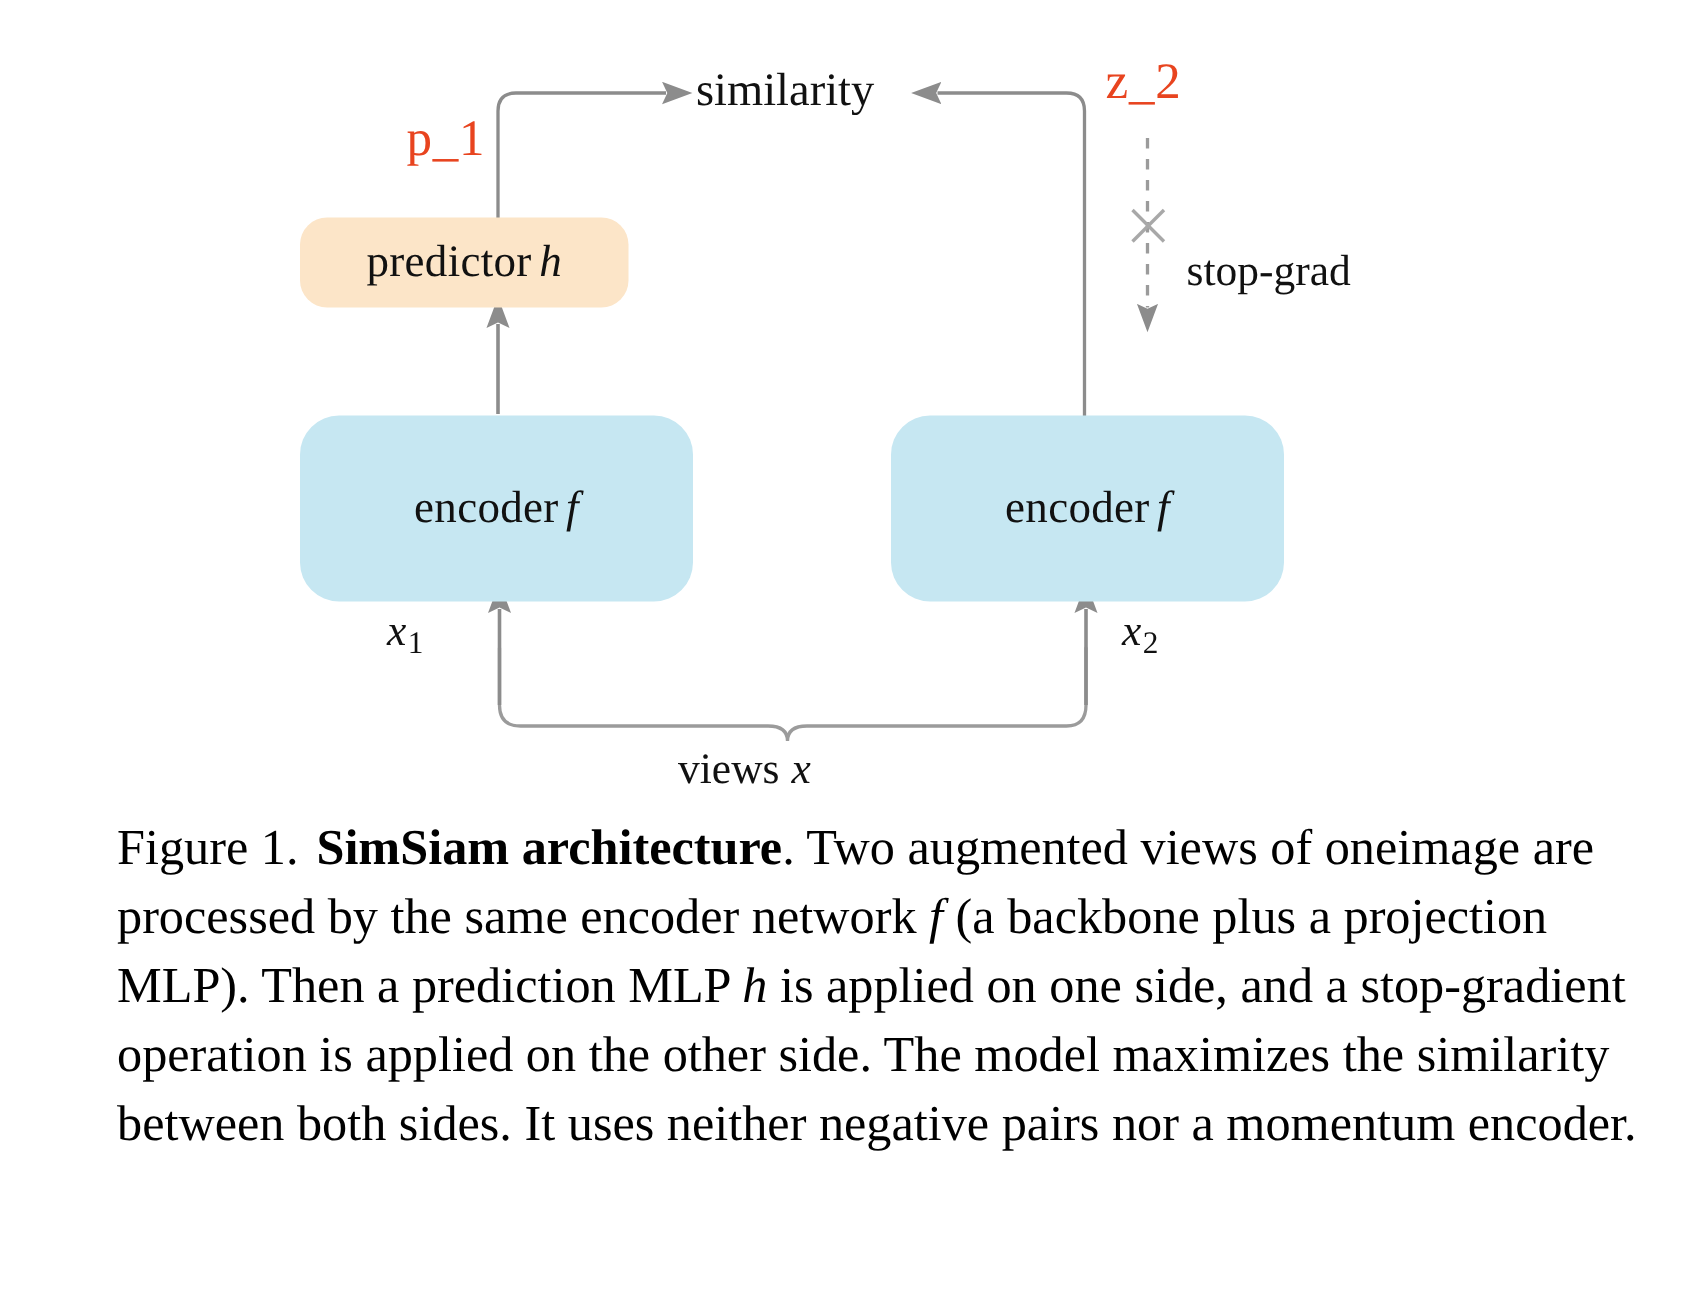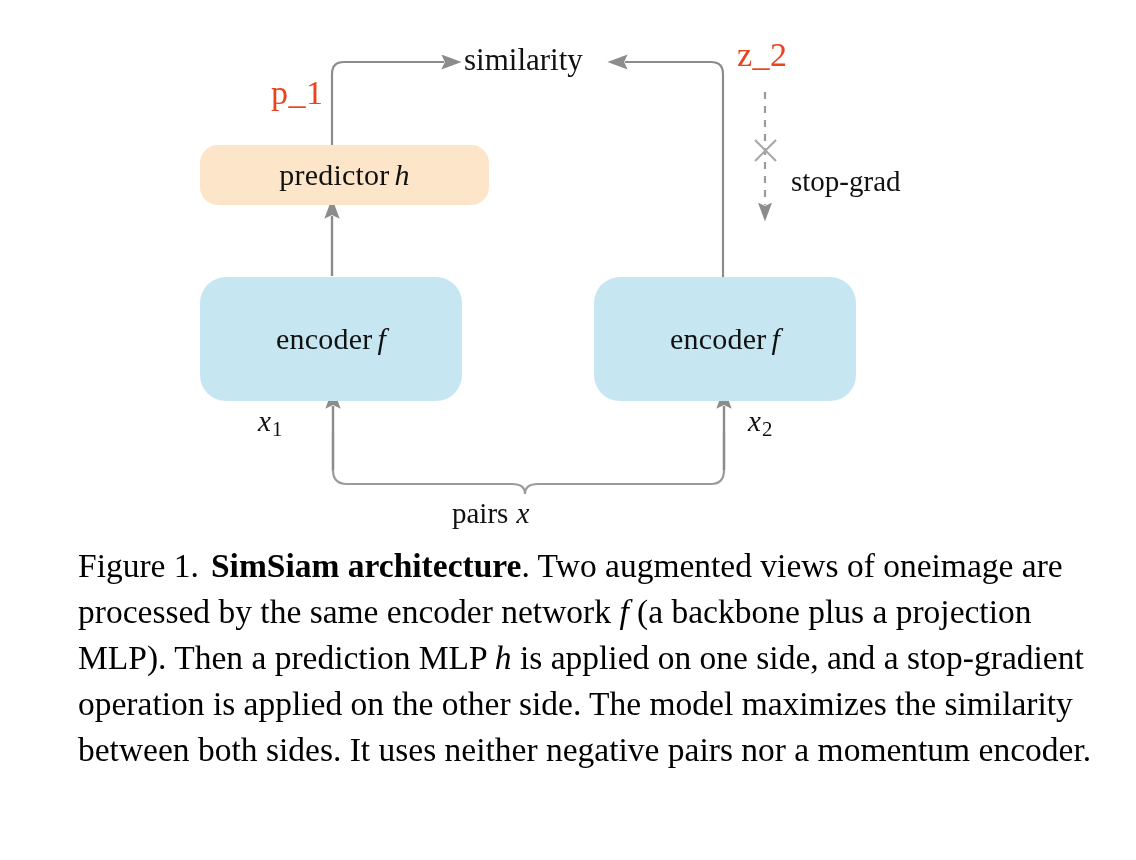--- a/index.html
+++ b/index.html
@@ -53,21 +53,21 @@
   }
   .node-box .node-label .mathvar {
     font-style: italic;
     font-family: "Liberation Serif", serif;
     padding-left: 5px;
   }
 
   #predictor-box {
     left: 200px;
     top: 145px;
-    width: 289px;
+    width: 219px;
     height: 60px;
     background: #fce5c8;
     border-radius: 18px;
   }
   #encoder-left-box {
     left: 200px;
     top: 277px;
     width: 262px;
     height: 124px;
     background: #c6e7f2;
@@ -202,18 +202,18 @@
     <div class="txt redlabel" id="label-z2">z_2</div>
 
     <div class="txt" id="label-similarity">similarity</div>
 
     <div class="txt" id="label-stopgrad">stop-grad</div>
 
     <div class="txt" id="label-x1"><span class="ital">x</span><span class="sub">1</span></div>
 
     <div class="txt" id="label-x2"><span class="ital">x</span><span class="sub">2</span></div>
 
-    <div class="txt" id="label-imagex"><span>pairs</span><span class="ital" style="padding-left:8px">x</span></div>
+    <div class="txt" id="label-imagex"><span>views</span><span class="ital" style="padding-left:8px">x</span></div>
   </div>
 
   <div id="caption"><span>Figure 1.</span><span style="display:inline-block;width:12px"></span><b>SimSiam architecture</b><span>. Two augmented views of one</span><span>image are processed by the same encoder network </span><i>f</i><span> (a backbone plus a projection MLP). Then a prediction MLP </span><i>h</i><span> is applied on one side, and a stop-gradient operation is applied on the other side. The model maximizes the similarity between both sides. It uses neither negative pairs nor a momentum encoder.</span></div>
 
 </div>
 
 </body></html>

